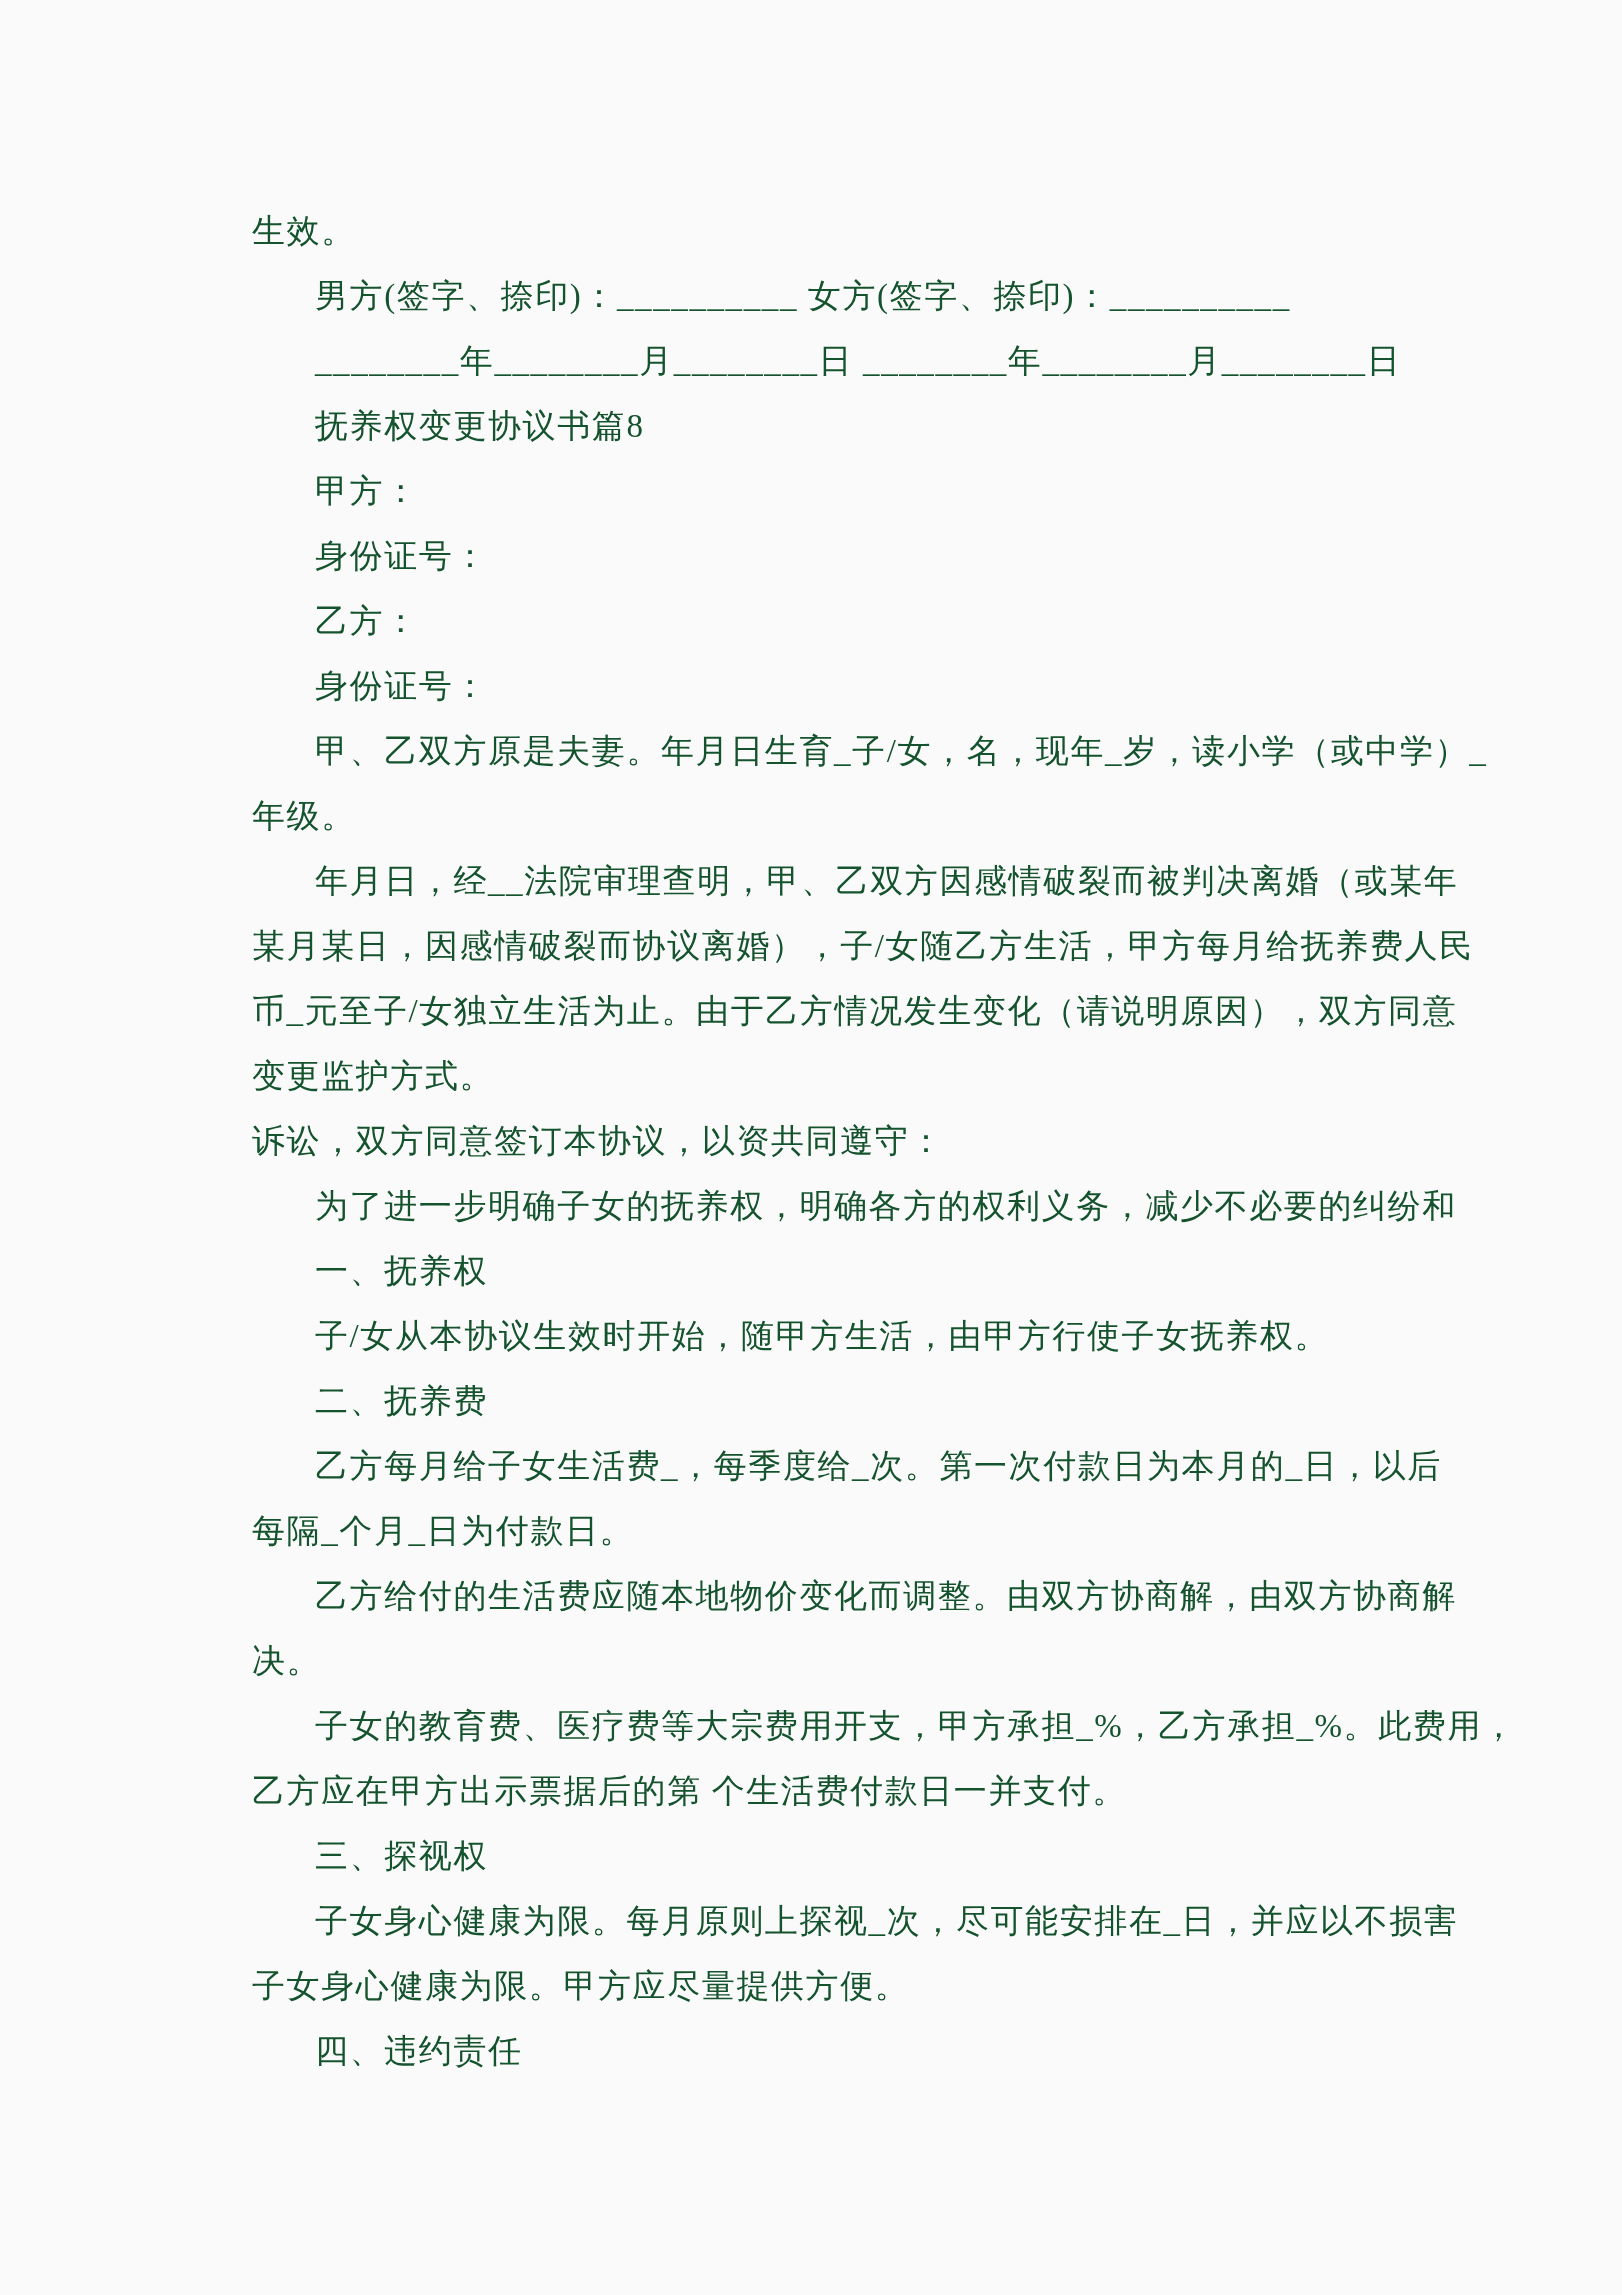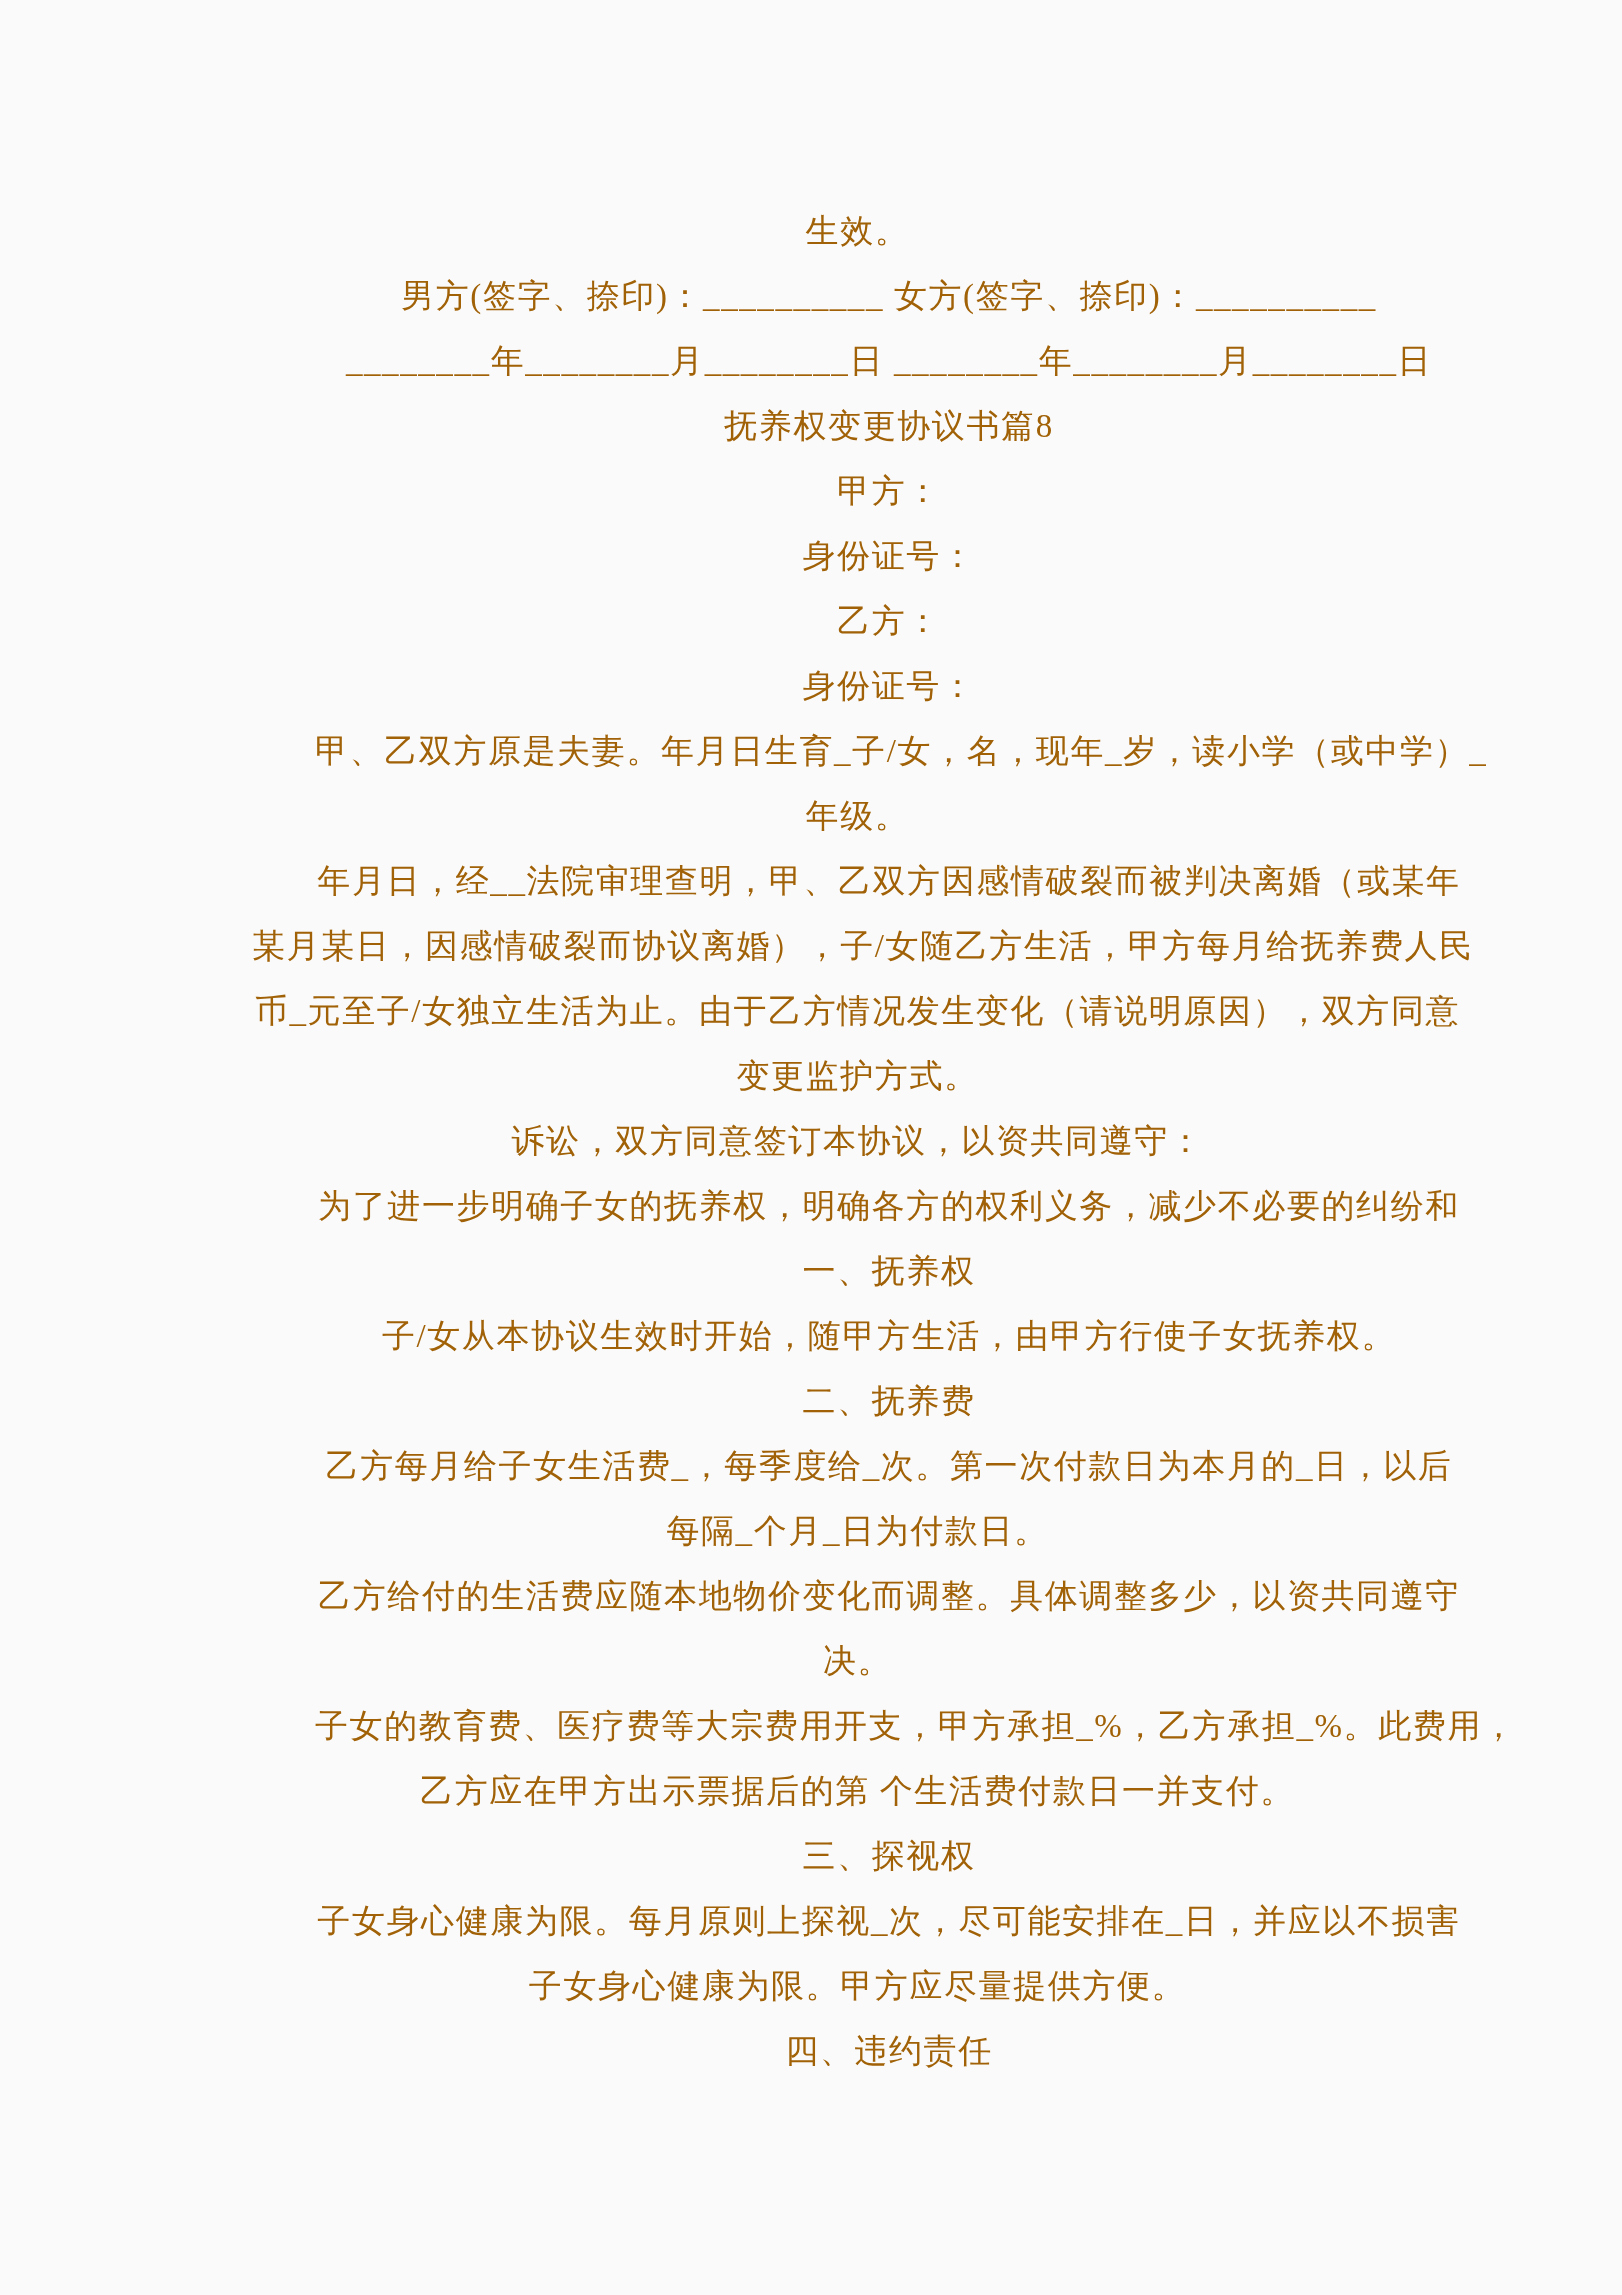--- a/index.html
+++ b/index.html
@@ -34,21 +34,21 @@
     white-space: pre;
   }
   .line.indent {
     padding-left: 63px;
   }
 </style>
 </head>
 <body style="background: rgb(250, 250, 250);">
 
 <div class="page" style="background: rgb(250, 250, 250);">
-  <div class="text-block" style="color: #a16207; text-align: center;">
+  <div class="text-block" style="color: #14532d;">
       <div class="line">生效。</div>
       <div class="line indent">男方(签字、捺印)：__________ 女方(签字、捺印)：__________</div>
       <div class="line indent">________年________月________日 ________年________月________日</div>
       <div class="line indent">抚养权变更协议书篇8</div>
       <div class="line indent">甲方：</div>
       <div class="line indent">身份证号：</div>
       <div class="line indent">乙方：</div>
       <div class="line indent">身份证号：</div>
       <div class="line indent">甲、乙双方原是夫妻。年月日生育_子/女，名，现年_岁，读小学（或中学）_</div>
       <div class="line">年级。</div>
@@ -56,21 +56,21 @@
       <div class="line">某月某日，因感情破裂而协议离婚），子/女随乙方生活，甲方每月给抚养费人民</div>
       <div class="line">币_元至子/女独立生活为止。由于乙方情况发生变化（请说明原因），双方同意</div>
       <div class="line">变更监护方式。</div>
       <div class="line">诉讼，双方同意签订本协议，以资共同遵守：</div>
       <div class="line indent">为了进一步明确子女的抚养权，明确各方的权利义务，减少不必要的纠纷和</div>
       <div class="line indent">一、抚养权</div>
       <div class="line indent">子/女从本协议生效时开始，随甲方生活，由甲方行使子女抚养权。</div>
       <div class="line indent">二、抚养费</div>
       <div class="line indent">乙方每月给子女生活费_，每季度给_次。第一次付款日为本月的_日，以后</div>
       <div class="line">每隔_个月_日为付款日。</div>
-      <div class="line indent">乙方给付的生活费应随本地物价变化而调整。具体调整多少，以资共同遵守</div>
+      <div class="line indent">乙方给付的生活费应随本地物价变化而调整。由双方协商解，由双方协商解</div>
       <div class="line">决。</div>
       <div class="line indent">子女的教育费、医疗费等大宗费用开支，甲方承担_%，乙方承担_%。此费用，</div>
       <div class="line">乙方应在甲方出示票据后的第 个生活费付款日一并支付。</div>
       <div class="line indent">三、探视权</div>
       <div class="line indent">子女身心健康为限。每月原则上探视_次，尽可能安排在_日，并应以不损害</div>
       <div class="line">子女身心健康为限。甲方应尽量提供方便。</div>
       <div class="line indent">四、违约责任</div>
     </div>
 </div>
 

